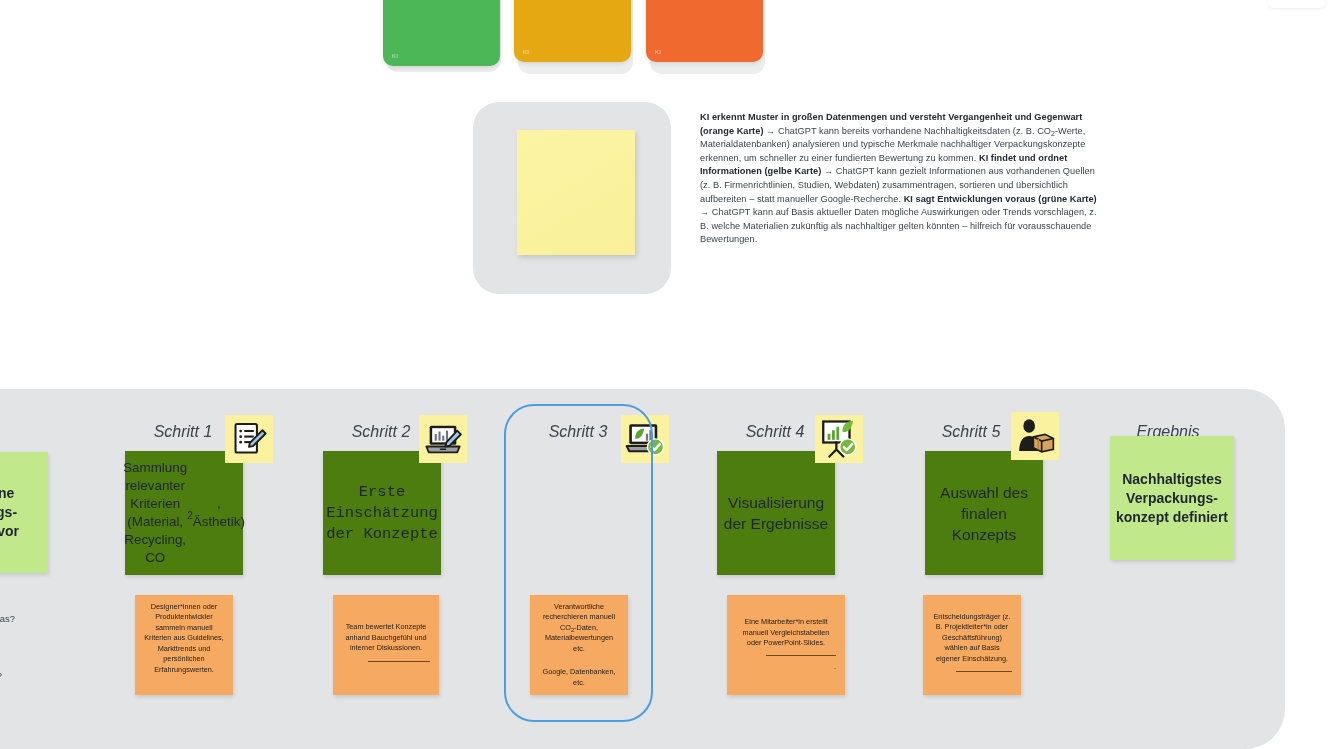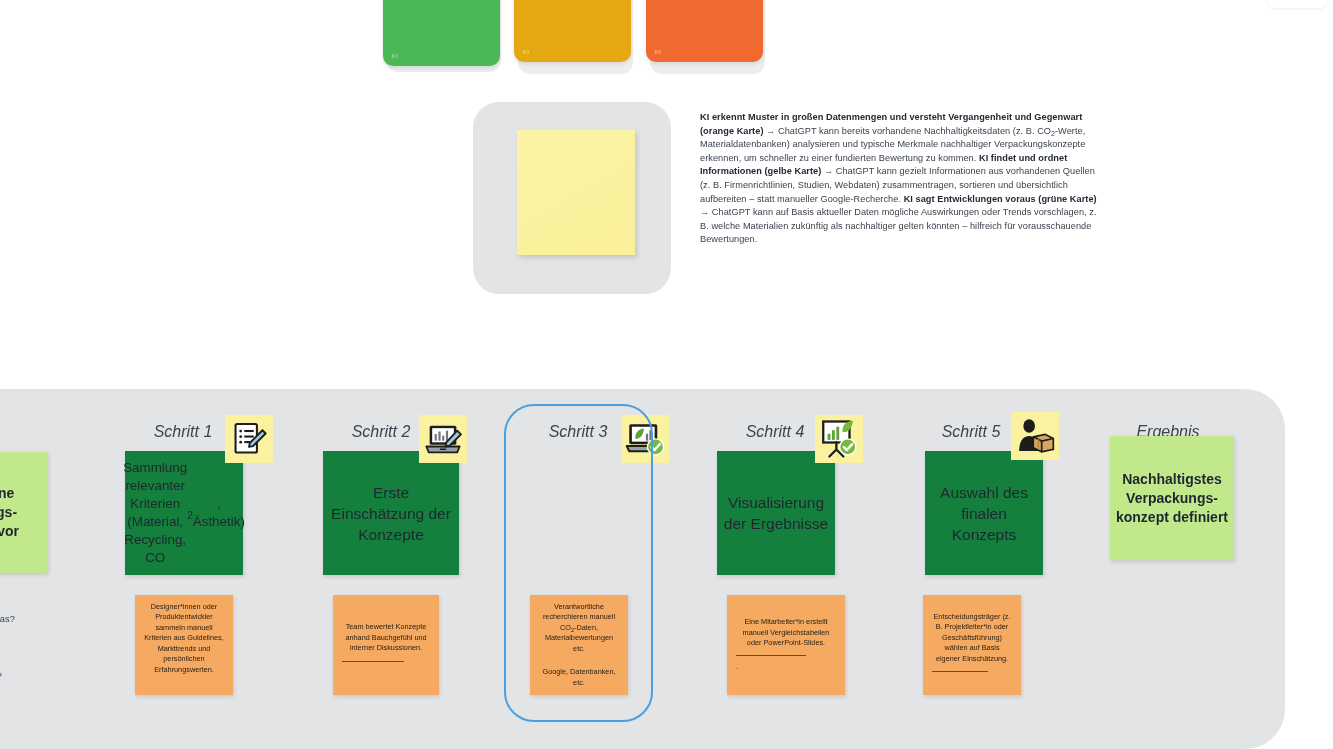--- a/index.html
+++ b/index.html
@@ -82,21 +82,21 @@
   .icon-badge {
     position: absolute;
     width: 48px; height: 48px;
     background: #fbf2a0;
     display: flex; align-items: center; justify-content: center;
   }
   .icon-badge svg { display: block; }
 
   .ystick {
     position: absolute;
-    background: #15803d;
+    background: #4d7c0f;
     box-shadow: 1px 2px 4px rgba(0,0,0,0.13);
     display: flex; align-items: center; justify-content: center;
     text-align: center;
     font-size: 15.5px;
     line-height: 21px;
     color: #1f2630;
     padding: 6px 4px;
   }
   .ystick.small { font-size: 13.4px; line-height: 18px; }
   .ystick sub { font-size: 10px; vertical-align: baseline; position: relative; top: 3px; }
@@ -112,21 +112,21 @@
     font-weight: bold;
     color: #1f2630;
     padding: 6px 4px;
   }
 
   .ostick {
     position: absolute;
     background: #f5a961;
     box-shadow: 1px 2px 4px rgba(0,0,0,0.12);
     display: flex; flex-direction: column;
-    align-items: flex-start; justify-content: center;
+    align-items: flex-end; justify-content: center;
     text-align: center;
     color: #2b2118;
     font-size: 7.3px;
     line-height: 10.4px;
     padding: 8px 9px;
   }
   .ostick .rule {
     width: 70%;
     height: 1px;
     background: #6b4a27;
@@ -216,21 +216,21 @@
       <circle cx="13.5" cy="28" r="1.8" fill="#1d1d1b"></circle>
       <rect x="18" y="12.6" width="12" height="2.6" fill="#1d1d1b"></rect>
       <rect x="18" y="19.6" width="12" height="2.6" fill="#1d1d1b"></rect>
       <rect x="18" y="26.6" width="9" height="2.6" fill="#1d1d1b"></rect>
       <path d="M41 13 L45 17 L29 33 L24 34 L25 29 Z" fill="#9ec6e8" stroke="#1d1d1b" stroke-width="2.4" stroke-linejoin="round"></path>
     </svg>
   </div>
 
   <div class="col" style="left:321px; top:389px; width:120px; height:360px;">
     <div class="col-title">Schritt 2</div>
-    <div class="ystick" style="left:2px; top:62px; width:136px; height:124px;">Erste Einschätzung der Konzepte</div>
+    <div class="ystick" style="left:2px; top:62px; width:118px; height:124px;font-family:Liberation Mono, monospace;">Erste Einschätzung der Konzepte</div>
     <div class="ostick" style="left:12px; top:206px; width:106px; height:100px;">
       <span>Team bewertet Konzepte anhand Bauchgefühl und interner Diskussionen.</span>
       <span class="rule"></span>
       <span></span>
     </div>
   </div>
   <div class="icon-badge" style="left:419px; top:415px;">
     <svg width="40" height="40" viewBox="0 0 48 48" aria-hidden="true">
       <rect x="8" y="8" width="32" height="23" rx="2" fill="#1d1d1b"></rect>
       <rect x="11" y="11" width="26" height="17" fill="#ffffff"></rect>

